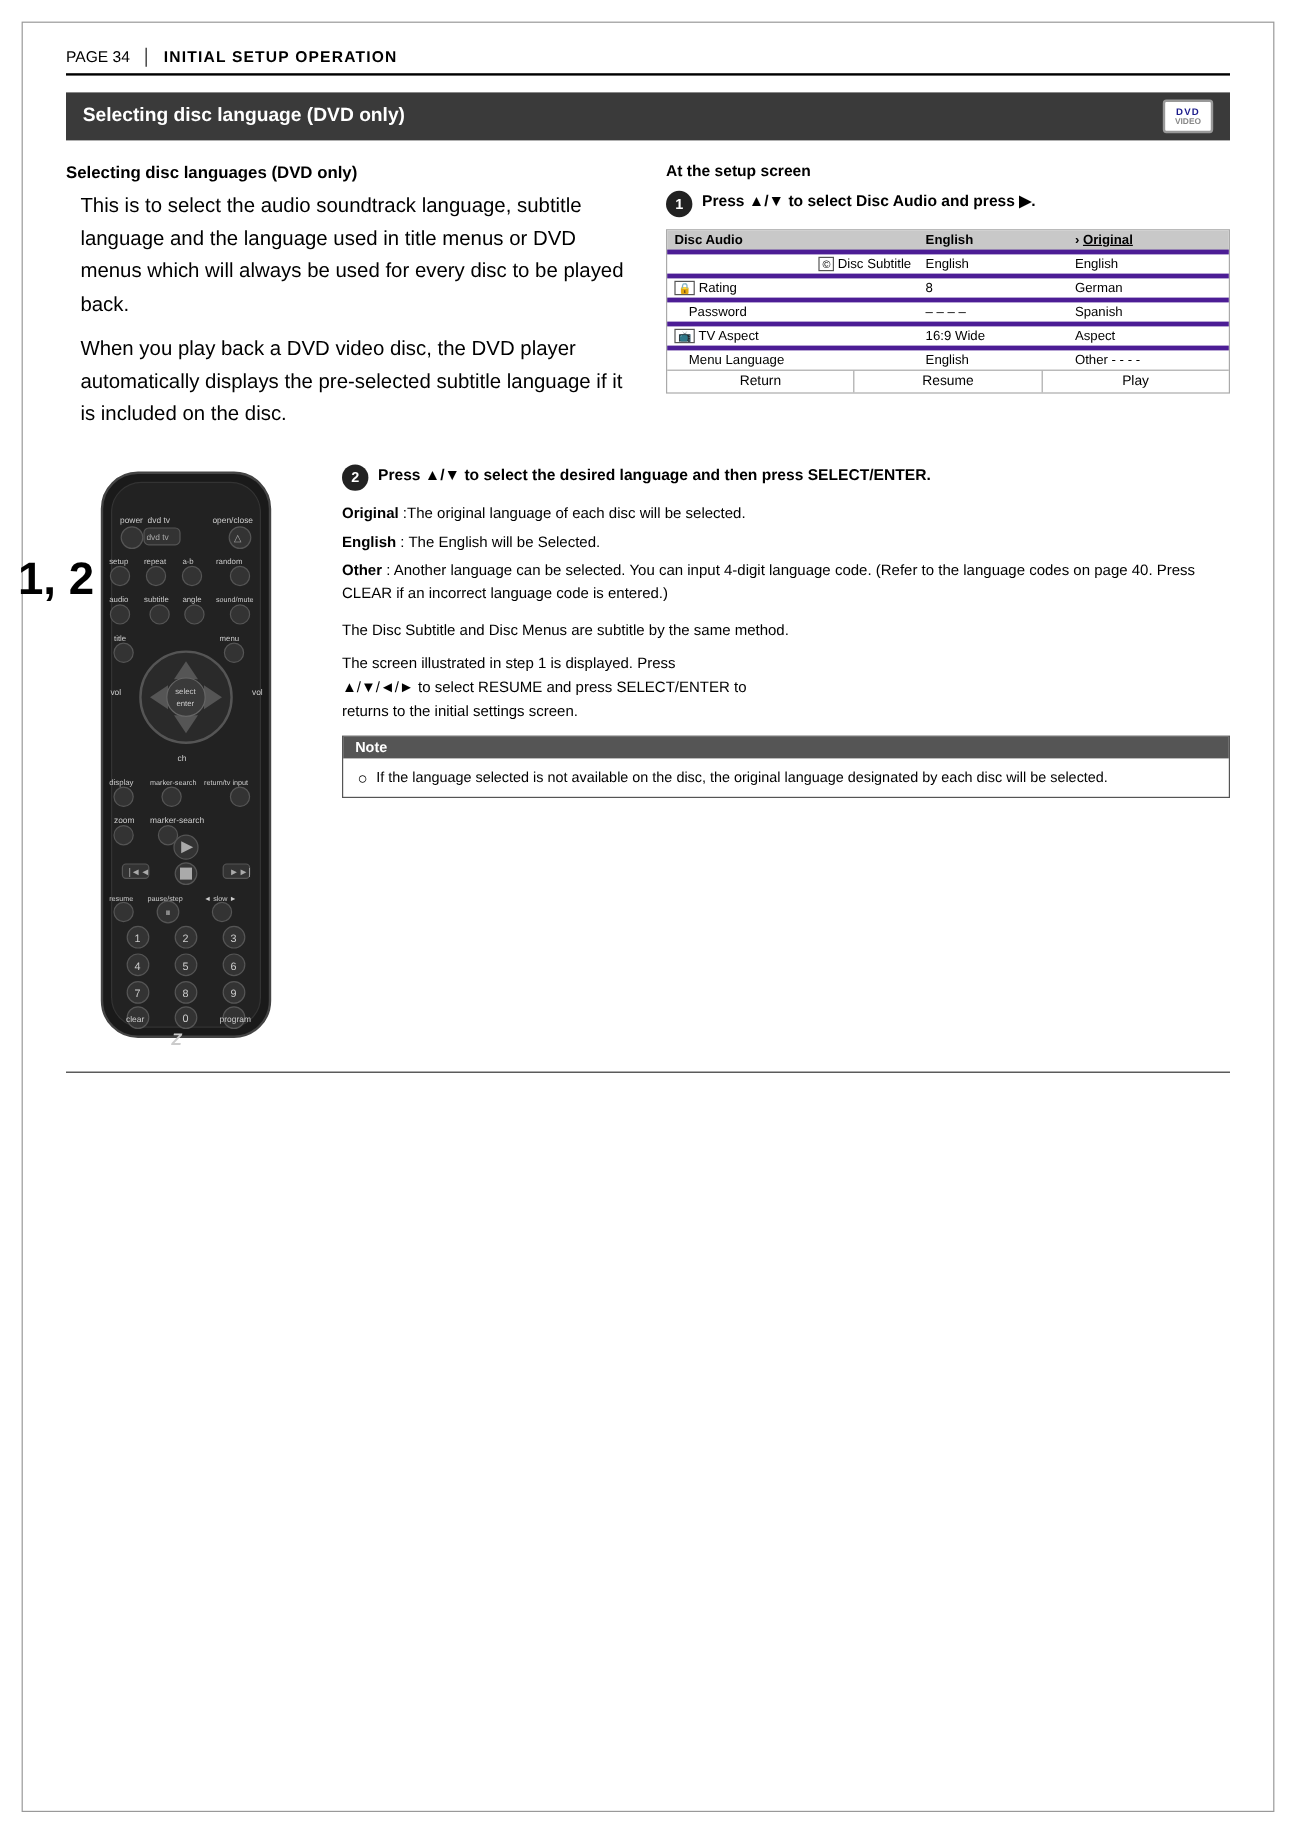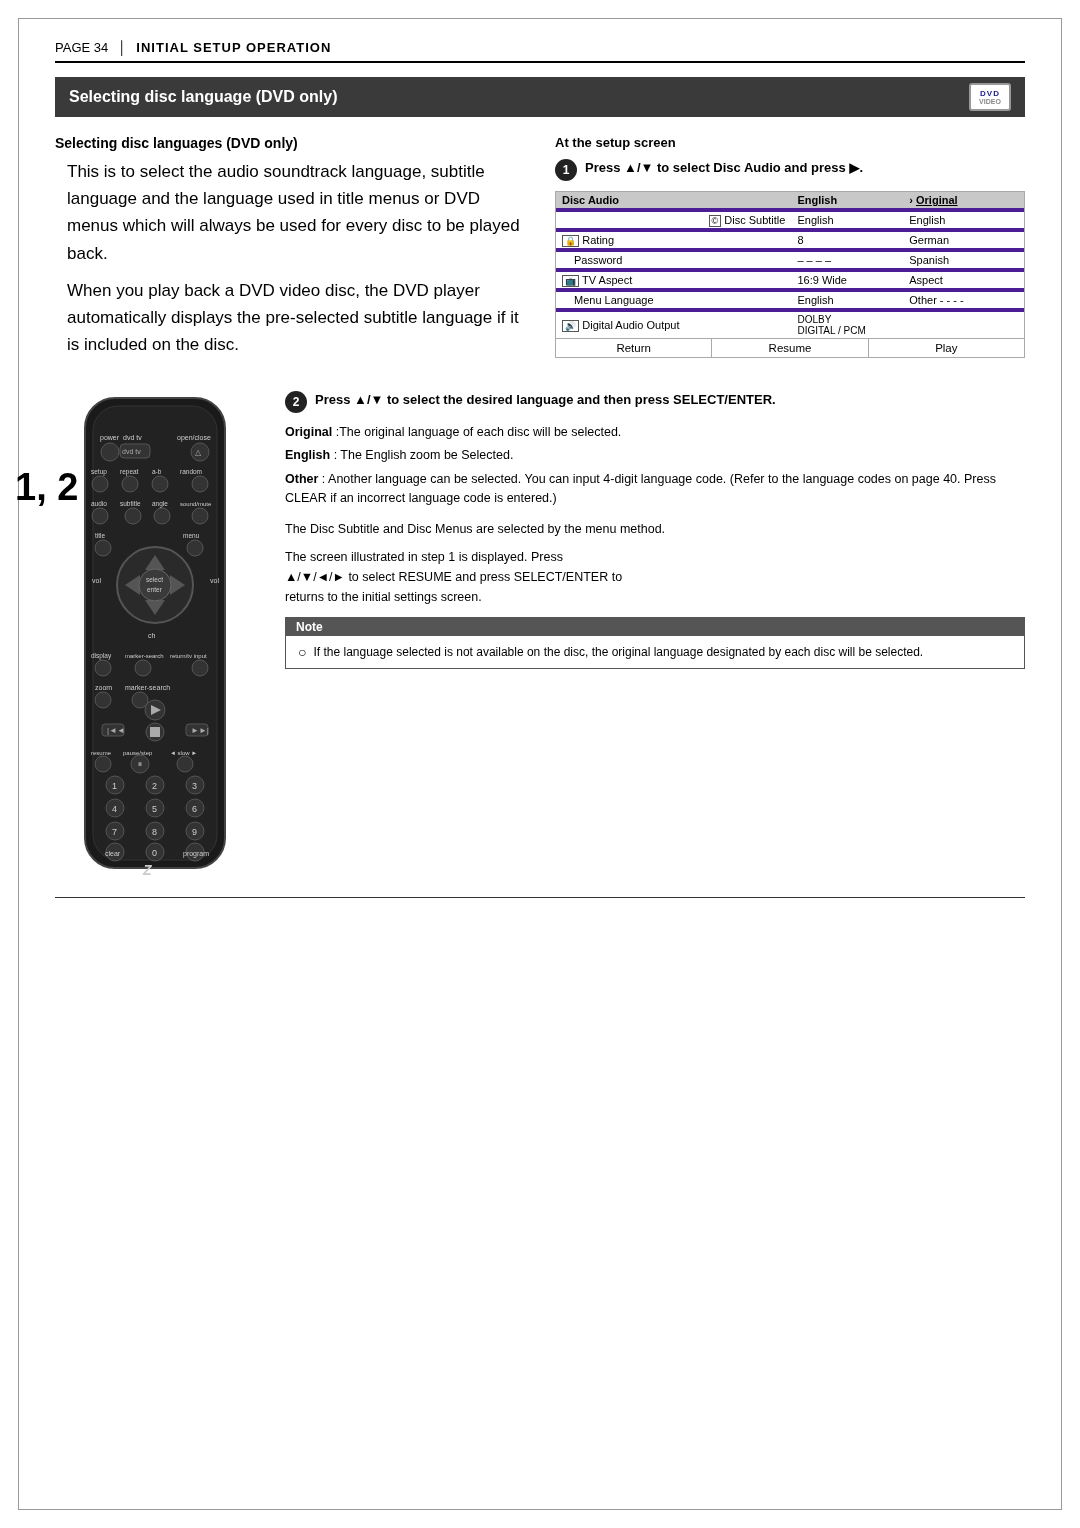--- a/index.html
+++ b/index.html
@@ -297,24 +297,20 @@
           <tr>
             <td style="font-size:11px;"><span style="font-size:9px;border:1px solid #555;padding:0 2px;">📺</span> TV Aspect</td>
             <td style="font-size:11px;">16:9 Wide</td>
             <td style="font-size:11px;">Aspect</td>
           </tr>
           <tr>
             <td style="font-size:11px; padding-left:18px;">Menu Language</td>
             <td style="font-size:11px;">English</td>
             <td style="font-size:11px;">Other - - - -</td>
           </tr>
-          <tr>
-            <td style="font-size:11px;"><span style="font-size:9px;border:1px solid #555;padding:0 2px;">🔊</span> Digital Audio Output</td>
-            <td colspan="2" style="font-size:10px;">DOLBY<br>DIGITAL / PCM</td>
-          </tr>
         </tbody>
           </table>
         <div class="menu-footer">
           <div class="menu-footer-btn">Return</div>
           <div class="menu-footer-btn">Resume</div>
           <div class="menu-footer-btn">Play</div>
         </div>
       </div>
     </div>
   </div>
@@ -452,29 +448,29 @@
         <div class="step-text bold-text">Press ▲/▼ to select the desired language and then press SELECT/ENTER.</div>
       </div>
 
       <div class="definition-list">
         <div class="def-item">
           <span class="def-label">Original</span>
           <span> :The original language of each disc will be selected.</span>
         </div>
         <div class="def-item">
           <span class="def-label">English</span>
-          <span> : The English zoom be Selected.</span>
+          <span> : The English will be Selected.</span>
         </div>
         <div class="def-item">
           <span class="def-label">Other</span>
           <span> :    Another language can be selected. You can input 4-digit language code. (Refer to the language codes on page 40. Press CLEAR if an incorrect language code is entered.)</span>
         </div>
       </div>
 
-      <div class="normal-text">The Disc Subtitle and Disc Menus are selected by the menu method.</div>
+      <div class="normal-text">The Disc Subtitle and Disc Menus are subtitle by the same method.</div>
       <div class="normal-text">
         The screen illustrated in step 1 is displayed. Press<br>
         ▲/▼/◄/► to select RESUME and press SELECT/ENTER to<br>
         returns to the initial settings screen.
       </div>
 
       <div class="note-box">
         <div class="note-header">Note</div>
         <div class="note-body">
           <div class="note-item">

